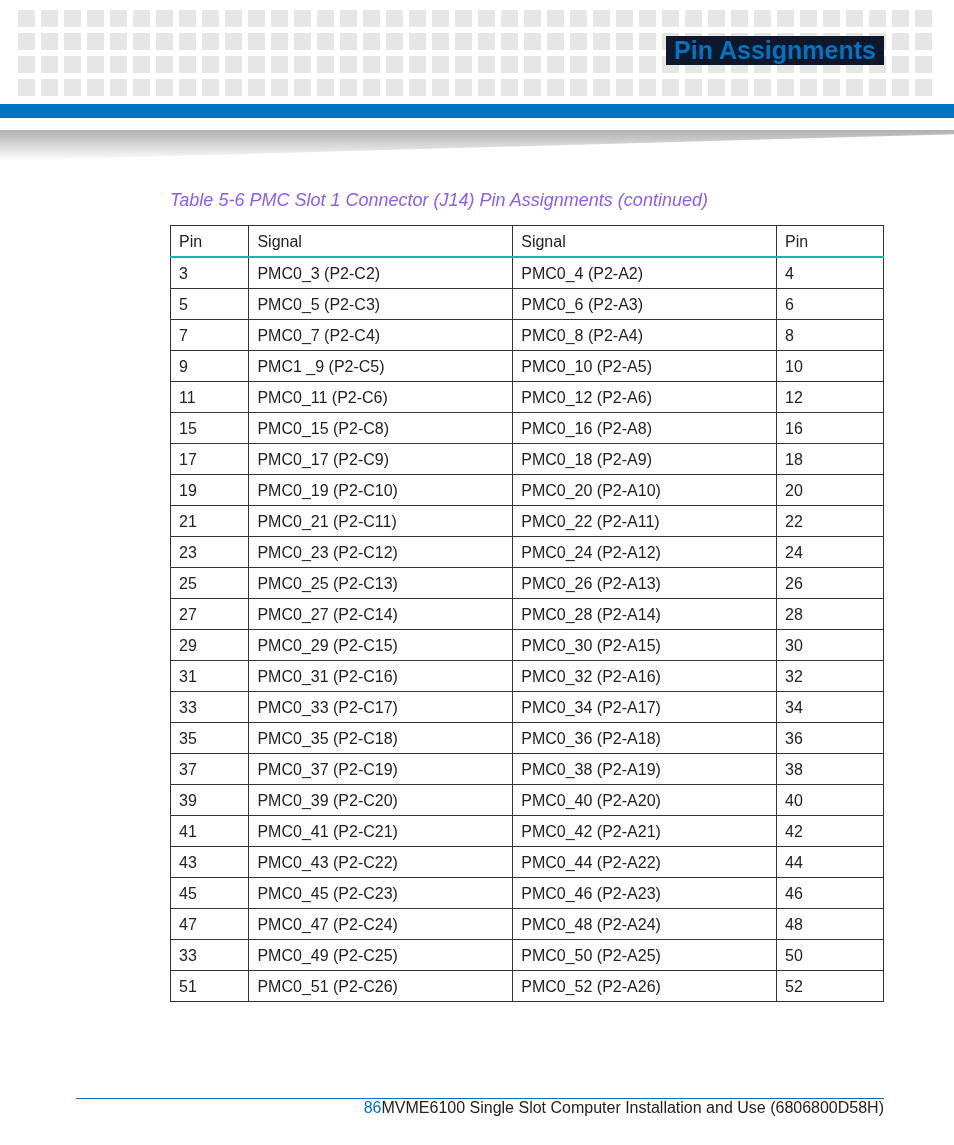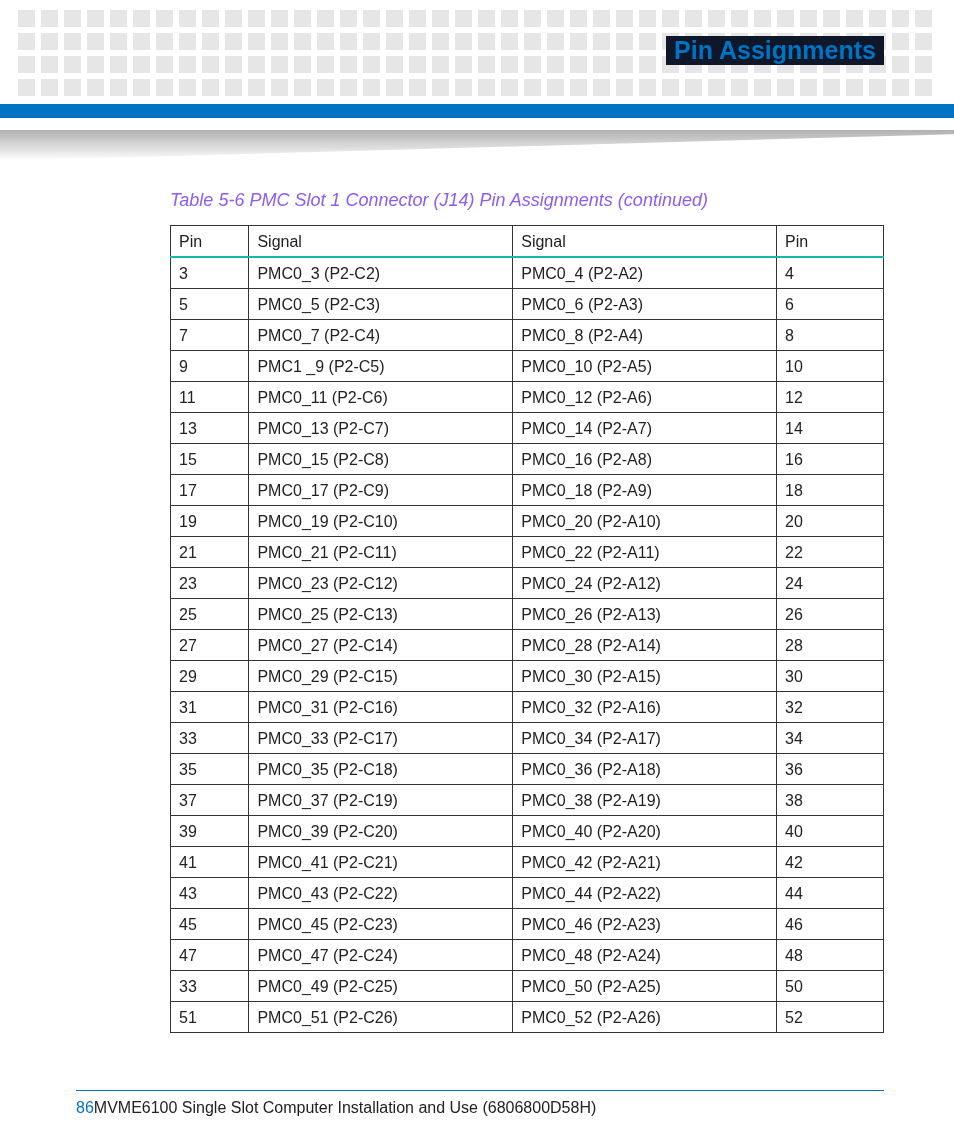--- a/index.html
+++ b/index.html
@@ -92,23 +92,22 @@
   col.pin { width: 11%; }
   col.sig { width: 37%; }
   col.sig2 { width: 37%; }
   col.pin2 { width: 15%; }
   .footer {
     position: absolute;
     bottom: 28px;
     left: 76px;
     right: 70px;
     border-top: 1px solid #0073c2;
-    padding-top: 8px;
     display: flex;
-    justify-content: flex-start;
+    justify-content: flex-end;
     font-size: 16px;
     color: #222;
   }
   .footer .page {
     color: #0073c2;
     font-weight: 500;
   }
 </style>
 </head>
 <body>
@@ -331,26 +330,20 @@
           <td>PMC0_10 (P2-A5)</td>
           <td>10</td>
         </tr>
         <tr>
           <td>11</td>
           <td>PMC0_11 (P2-C6)</td>
           <td>PMC0_12 (P2-A6)</td>
           <td>12</td>
         </tr>
         <tr>
-          <td>13</td>
-          <td>PMC0_13 (P2-C7)</td>
-          <td>PMC0_14 (P2-A7)</td>
-          <td>14</td>
-        </tr>
-        <tr>
           <td>15</td>
           <td>PMC0_15 (P2-C8)</td>
           <td>PMC0_16 (P2-A8)</td>
           <td>16</td>
         </tr>
         <tr>
           <td>17</td>
           <td>PMC0_17 (P2-C9)</td>
           <td>PMC0_18 (P2-A9)</td>
           <td>18</td>

